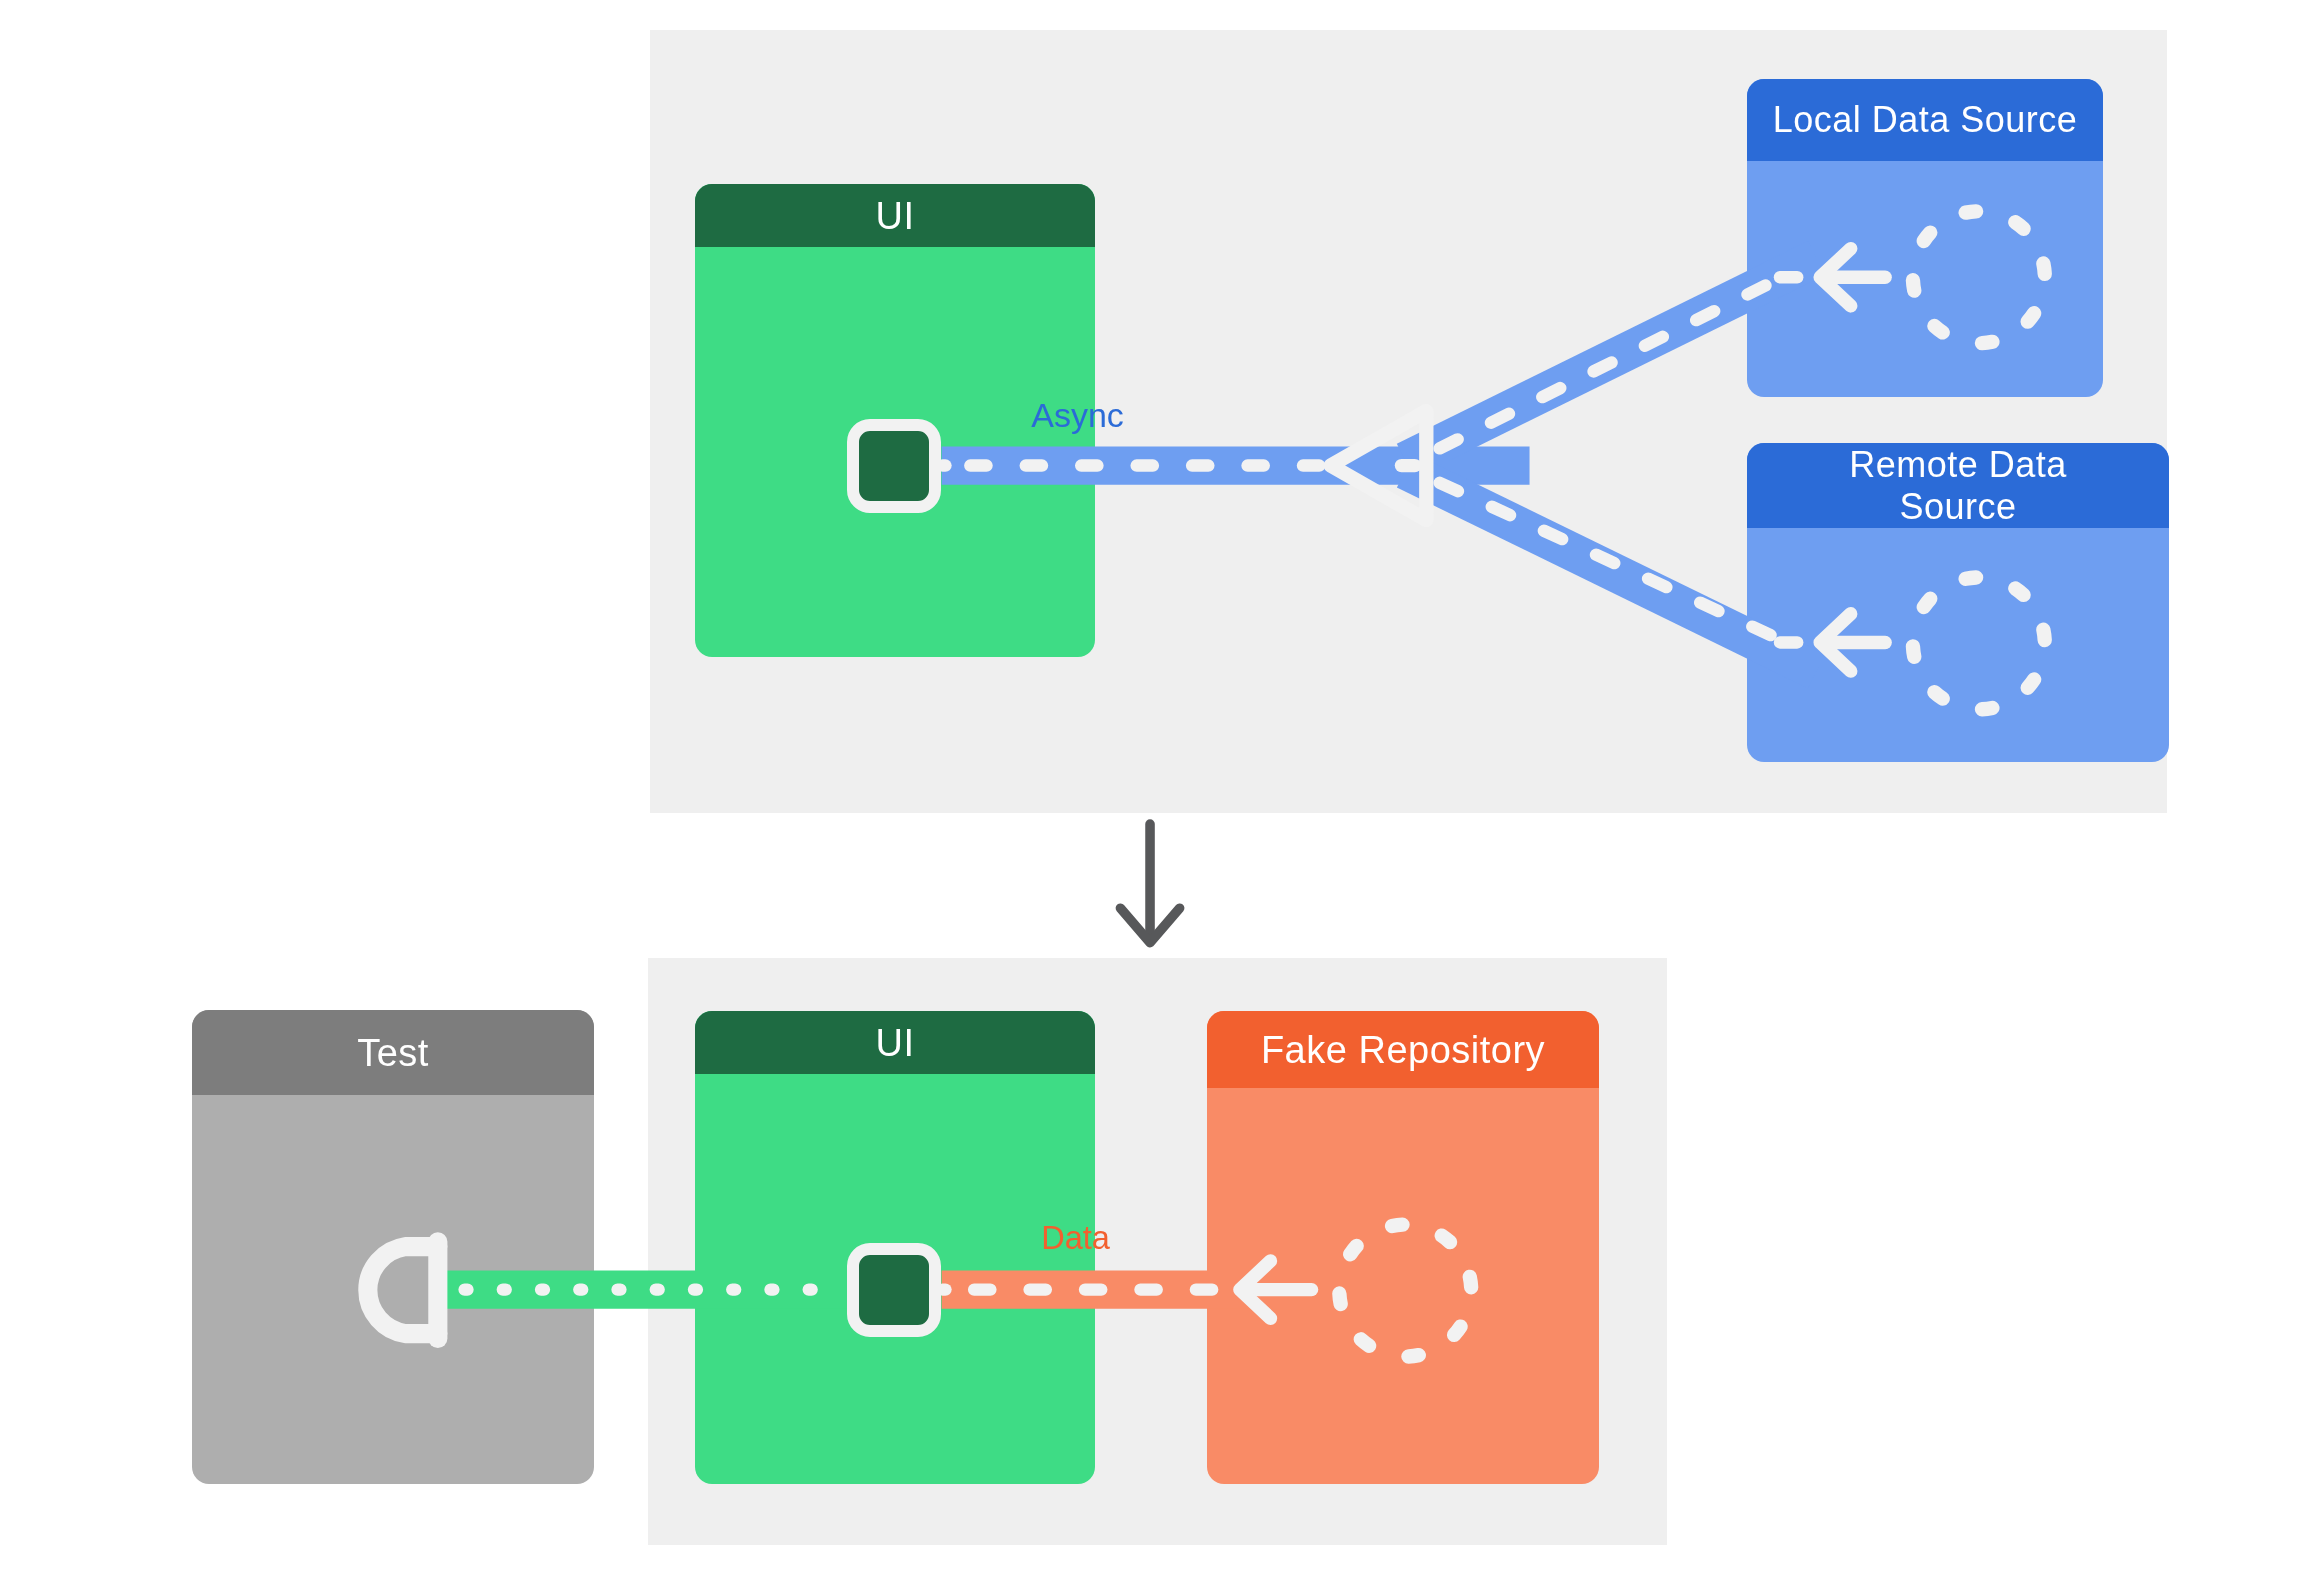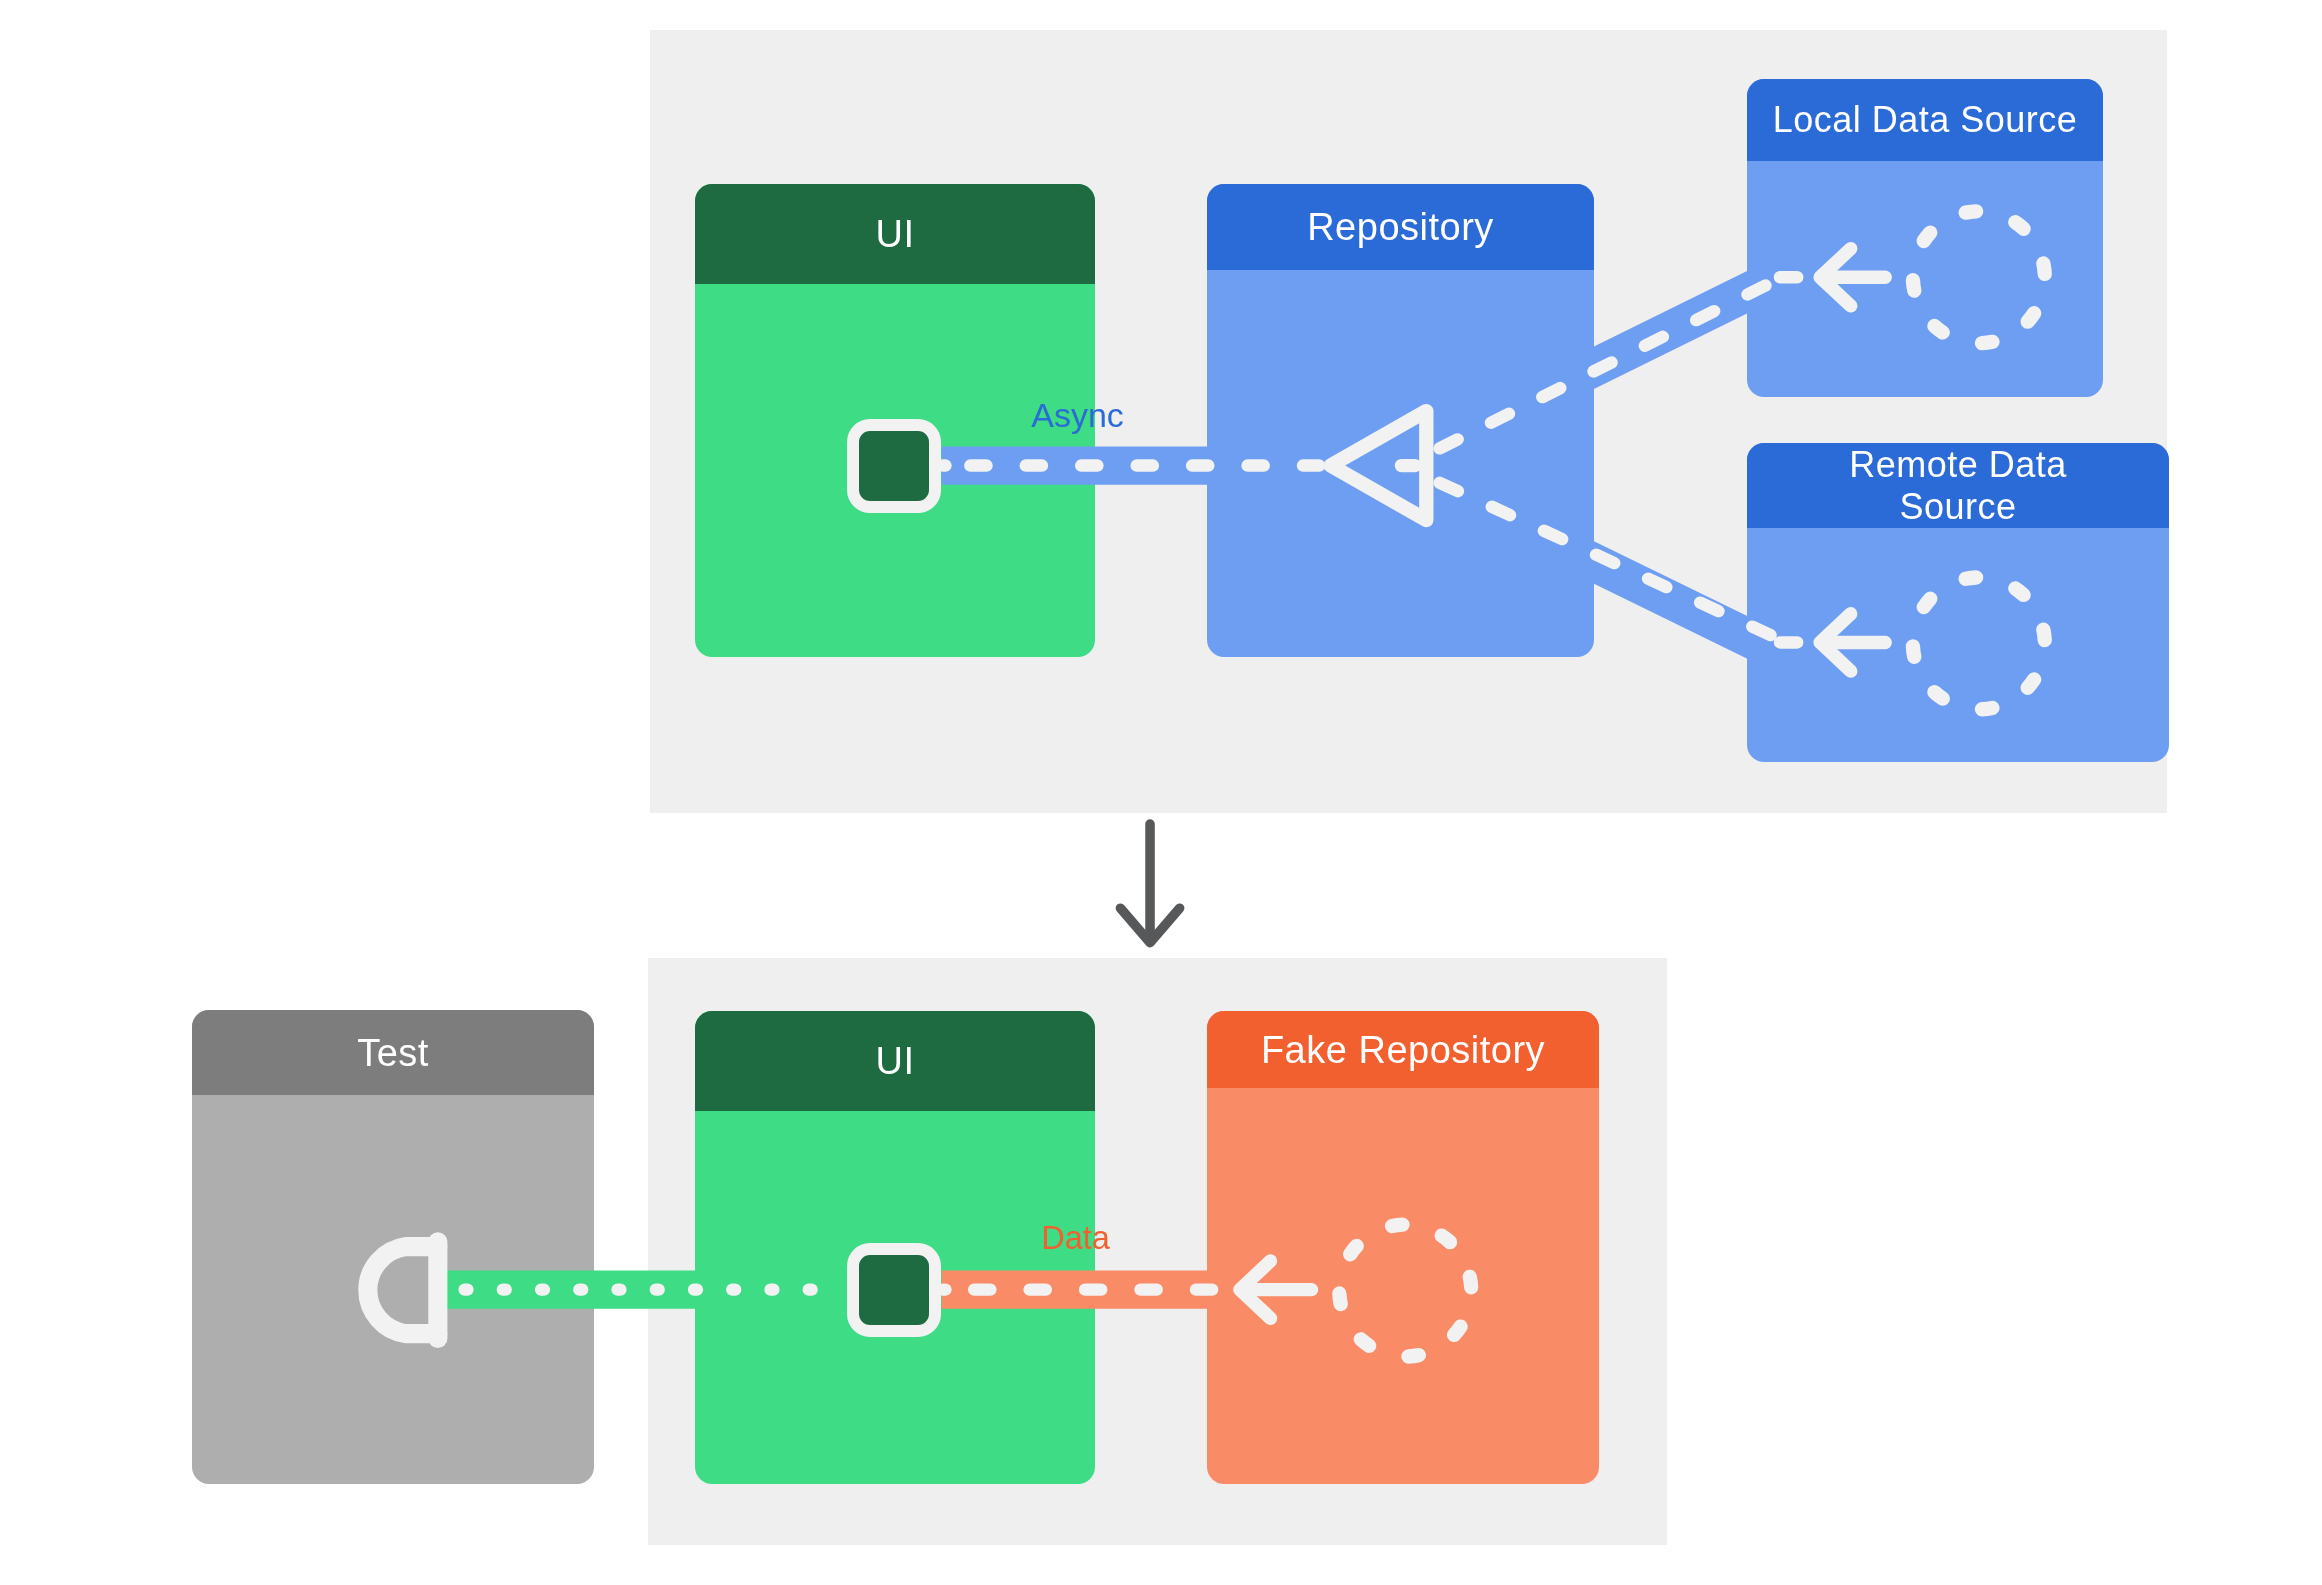--- a/index.html
+++ b/index.html
@@ -40,21 +40,21 @@
     letter-spacing: 0.5px;
   }
   .box.ui-top        { left: 695px;  top: 184px;  width: 400px; height: 473px; background: var(--android-green); }
   .box.repo          { left: 1207px; top: 184px;  width: 387px; height: 473px; background: var(--blue-light); }
   .box.local         { left: 1747px; top: 79px;   width: 356px; height: 318px; background: var(--blue-light); }
   .box.remote        { left: 1747px; top: 443px;  width: 422px; height: 319px; background: var(--blue-light); }
   .box.test          { left: 192px;  top: 1010px; width: 402px; height: 474px; background: var(--gray-light); }
   .box.ui-bottom     { left: 695px;  top: 1011px; width: 400px; height: 473px; background: var(--android-green); }
   .box.fake          { left: 1207px; top: 1011px; width: 392px; height: 473px; background: var(--orange-light); }
 
-  .ui-top .box-header, .ui-bottom .box-header { height: 100px; background: var(--android-green-dark); }
+  .ui-top .box-header, .ui-bottom .box-header { height: 63px; background: var(--android-green-dark); }
   .repo .box-header   { height: 86px; background: var(--blue); }
   .local .box-header  { height: 82px; background: var(--blue); font-size: 36px; }
   .remote .box-header { height: 85px; background: var(--blue); font-size: 36px; line-height: 42px; }
   .remote .box-header span { display: block; max-width: 249px; }
   .test .box-header   { height: 85px; background: var(--gray); }
   .fake .box-header   { height: 77px; background: var(--orange); }
 
   svg.connectors {
     position: absolute;
     left: 0; top: 0;
@@ -94,25 +94,20 @@
 
   <div class="panel top"></div>
   <div class="panel bottom"></div>
 
   <div class="box ui-top">
     <div class="box-header">
       <span>UI</span>
     </div>
   </div>
 
-  <div class="box repo">
-    <div class="box-header">
-      <span>Repository</span>
-    </div>
-  </div>
 
   <div class="box local">
     <div class="box-header">
       <span>Local Data Source</span>
     </div>
   </div>
 
   <div class="box remote">
     <div class="box-header">
       <span>Remote Data Source</span>

